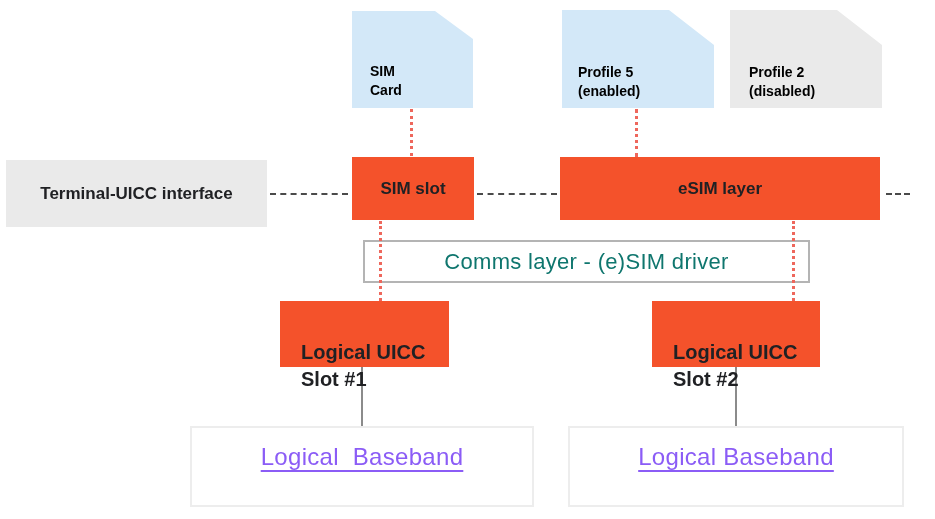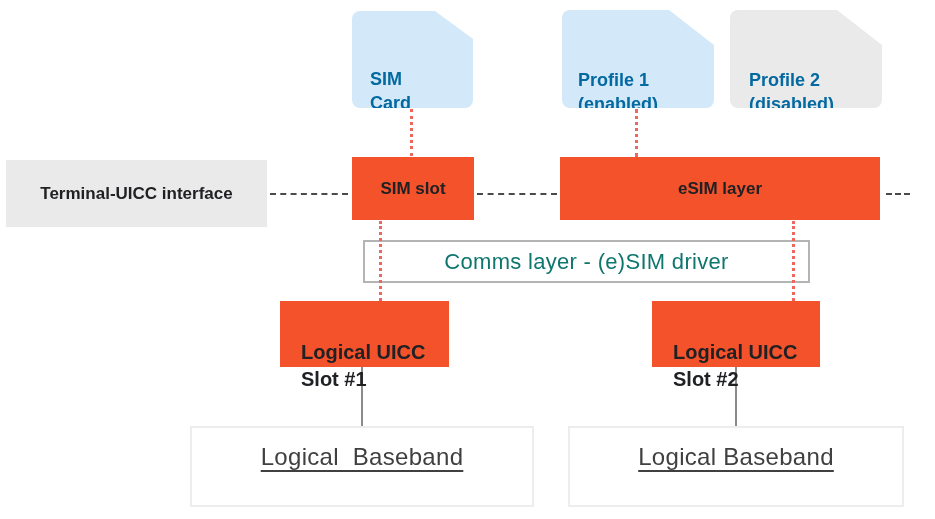--- a/index.html
+++ b/index.html
@@ -9,25 +9,24 @@
     height: 519px;
     background: #ffffff;
     font-family: "Liberation Sans", sans-serif;
     overflow: hidden;
   }
   .abs { position: absolute; box-sizing: border-box; }
 
   
   .card {
     font-weight: 700;
-    font-size: 18px;
+    font-size: 14px;
     line-height: 1.32;
-    color: #0369a1;
+    color: #000000;
     white-space: pre-line;
-    border-radius: 8px;
   }
   .notch-sm { clip-path: polygon(0 0, calc(100% - 38px) 0, 100% 28px, 100% 100%, 0 100%); }
   .notch-lg { clip-path: polygon(0 0, calc(100% - 45px) 0, 100% 35px, 100% 100%, 0 100%); }
   .blue { background: #D3E8F8; }
   .graycard { background: #EAEAEA; }
   .orange { background: #F4522B; }
 
   .terminal {
     background: #EAEAEA;
     display: flex; align-items: center; justify-content: center;
@@ -47,21 +46,21 @@
     display: flex; align-items: center; justify-content: center;
     font-size: 22px; color: #0f766e;
     letter-spacing: 0.3px;
     z-index: 2;
   }
   .baseband {
     background: #ffffff;
     border: 2px solid #EDEDED;
     text-align: center;
     padding-top: 15px;
-    font-size: 24px; color: #404040;
+    font-size: 24px; color: #8b5cf6;
     letter-spacing: 0.3px;
   }
   .baseband span {
     text-decoration: underline;
     text-decoration-thickness: 2px;
     text-underline-offset: 5px;
     white-space: pre;
   }
 
   
@@ -83,21 +82,21 @@
 
   <div class="abs terminal" style="left:6px; top:160px; width:261px; height:67px;">
     <span>Terminal-UICC interface</span>
   </div>
 
   <div class="abs card blue notch-sm" style="left:352px; top:11px; width:121px; height:97px; padding:33px 0 0 18px;">
     <span>SIM
 Card</span>
   </div>
   <div class="abs card blue notch-lg" style="left:562px; top:10px; width:152px; height:98px; padding:35px 0 0 16px;">
-    <span>Profile 1
+    <span>Profile 5
 (enabled)</span>
   </div>
   <div class="abs card graycard notch-lg" style="left:730px; top:10px; width:152px; height:98px; padding:35px 0 0 19px;">
     <span>Profile 2
 (disabled)</span>
   </div>
 
   <div class="abs slot orange" style="left:352px; top:157px; width:122px; height:63px;">
     <span>SIM slot</span>
   </div>

